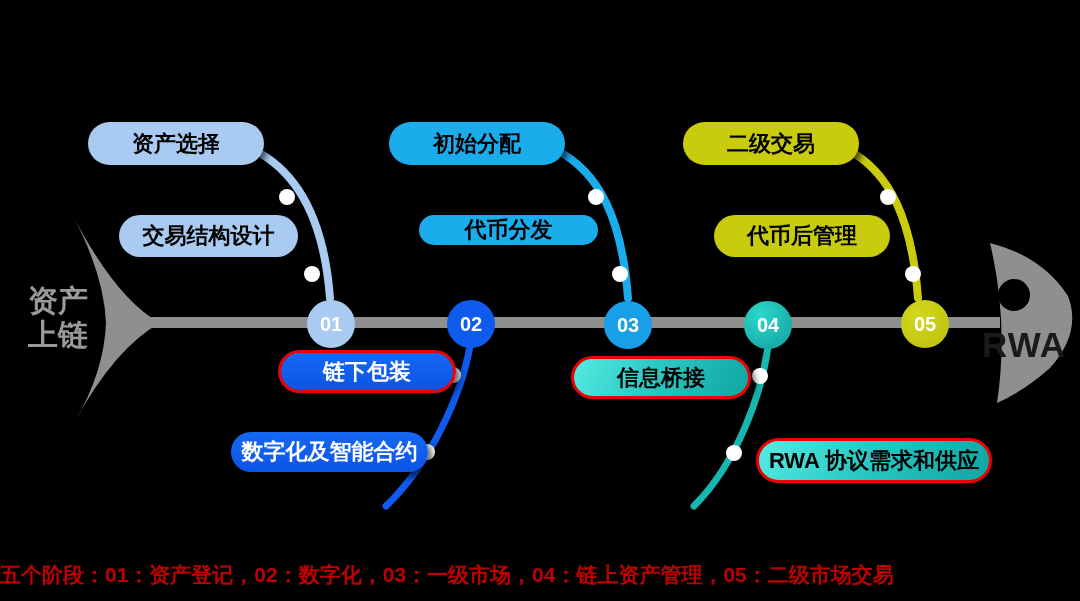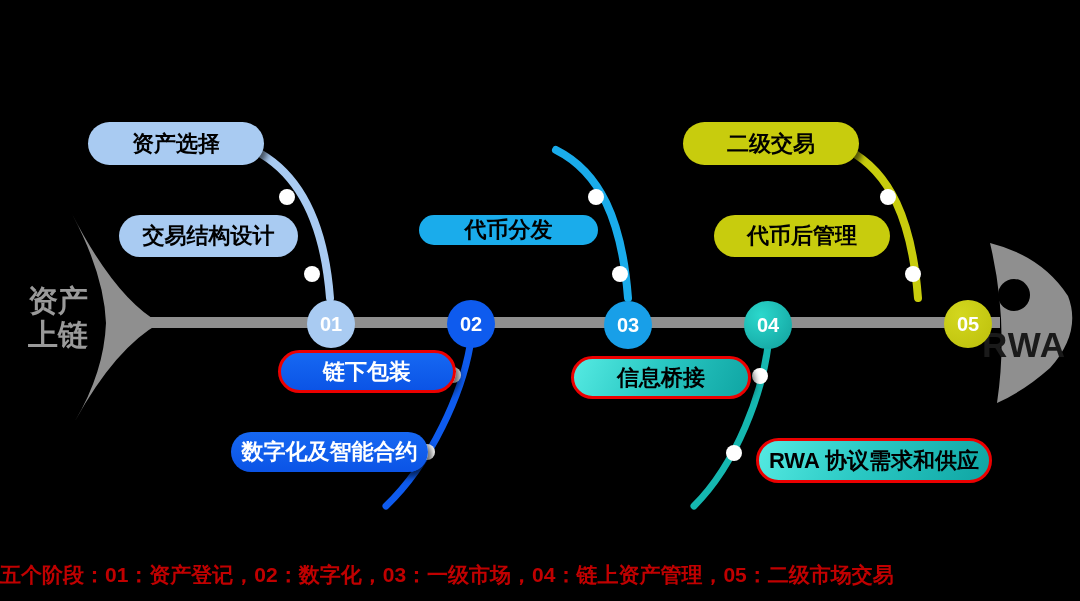--- a/index.html
+++ b/index.html
@@ -89,26 +89,27 @@
   </div>
   <div class="stage-circle stage-2" style="left:447px;top:300px;">
     <span>02</span>
   </div>
   <div class="stage-circle stage-3" style="left:604px;top:301px;">
     <span>03</span>
   </div>
   <div class="stage-circle stage-4" style="left:744px;top:301px;">
     <span>04</span>
   </div>
-  <div class="stage-circle stage-5" style="left:944px;top:300px;">
+  <div class="stage-circle stage-5" style="left:901px;top:300px;">
     <span>05</span>
   </div>
 
   <div class="pill pill-lightblue" style="left:88px;top:122px;width:176px;height:43px;">资产选择</div>
   <div class="pill pill-lightblue" style="left:119px;top:215px;width:179px;height:42px;">交易结构设计</div>
+  <div class="pill pill-cyan" style="left:389px;top:122px;width:176px;height:43px;">初始分配</div>
   <div class="pill pill-cyan" style="left:419px;top:215px;width:179px;height:30px;">代币分发</div>
   <div class="pill pill-yellow" style="left:683px;top:122px;width:176px;height:43px;">二级交易</div>
   <div class="pill pill-yellow" style="left:714px;top:215px;width:176px;height:42px;">代币后管理</div>
 
   <div class="pill pill-royal red-border" style="left:278px;top:350px;width:172px;height:37px;">链下包装</div>
   <div class="pill pill-royal" style="left:231px;top:432px;width:197px;height:40px;">数字化及智能合约</div>
   <div class="pill pill-teal red-border" style="left:571px;top:356px;width:174px;height:37px;">信息桥接</div>
   <div class="pill pill-teal red-border" style="left:756px;top:438px;width:230px;height:39px;font-size:22px;">RWA 协议需求和供应</div>
 
   <div id="footer-note">五个阶段：01：资产登记，02：数字化，03：一级市场，04：链上资产管理，05：二级市场交易</div>

